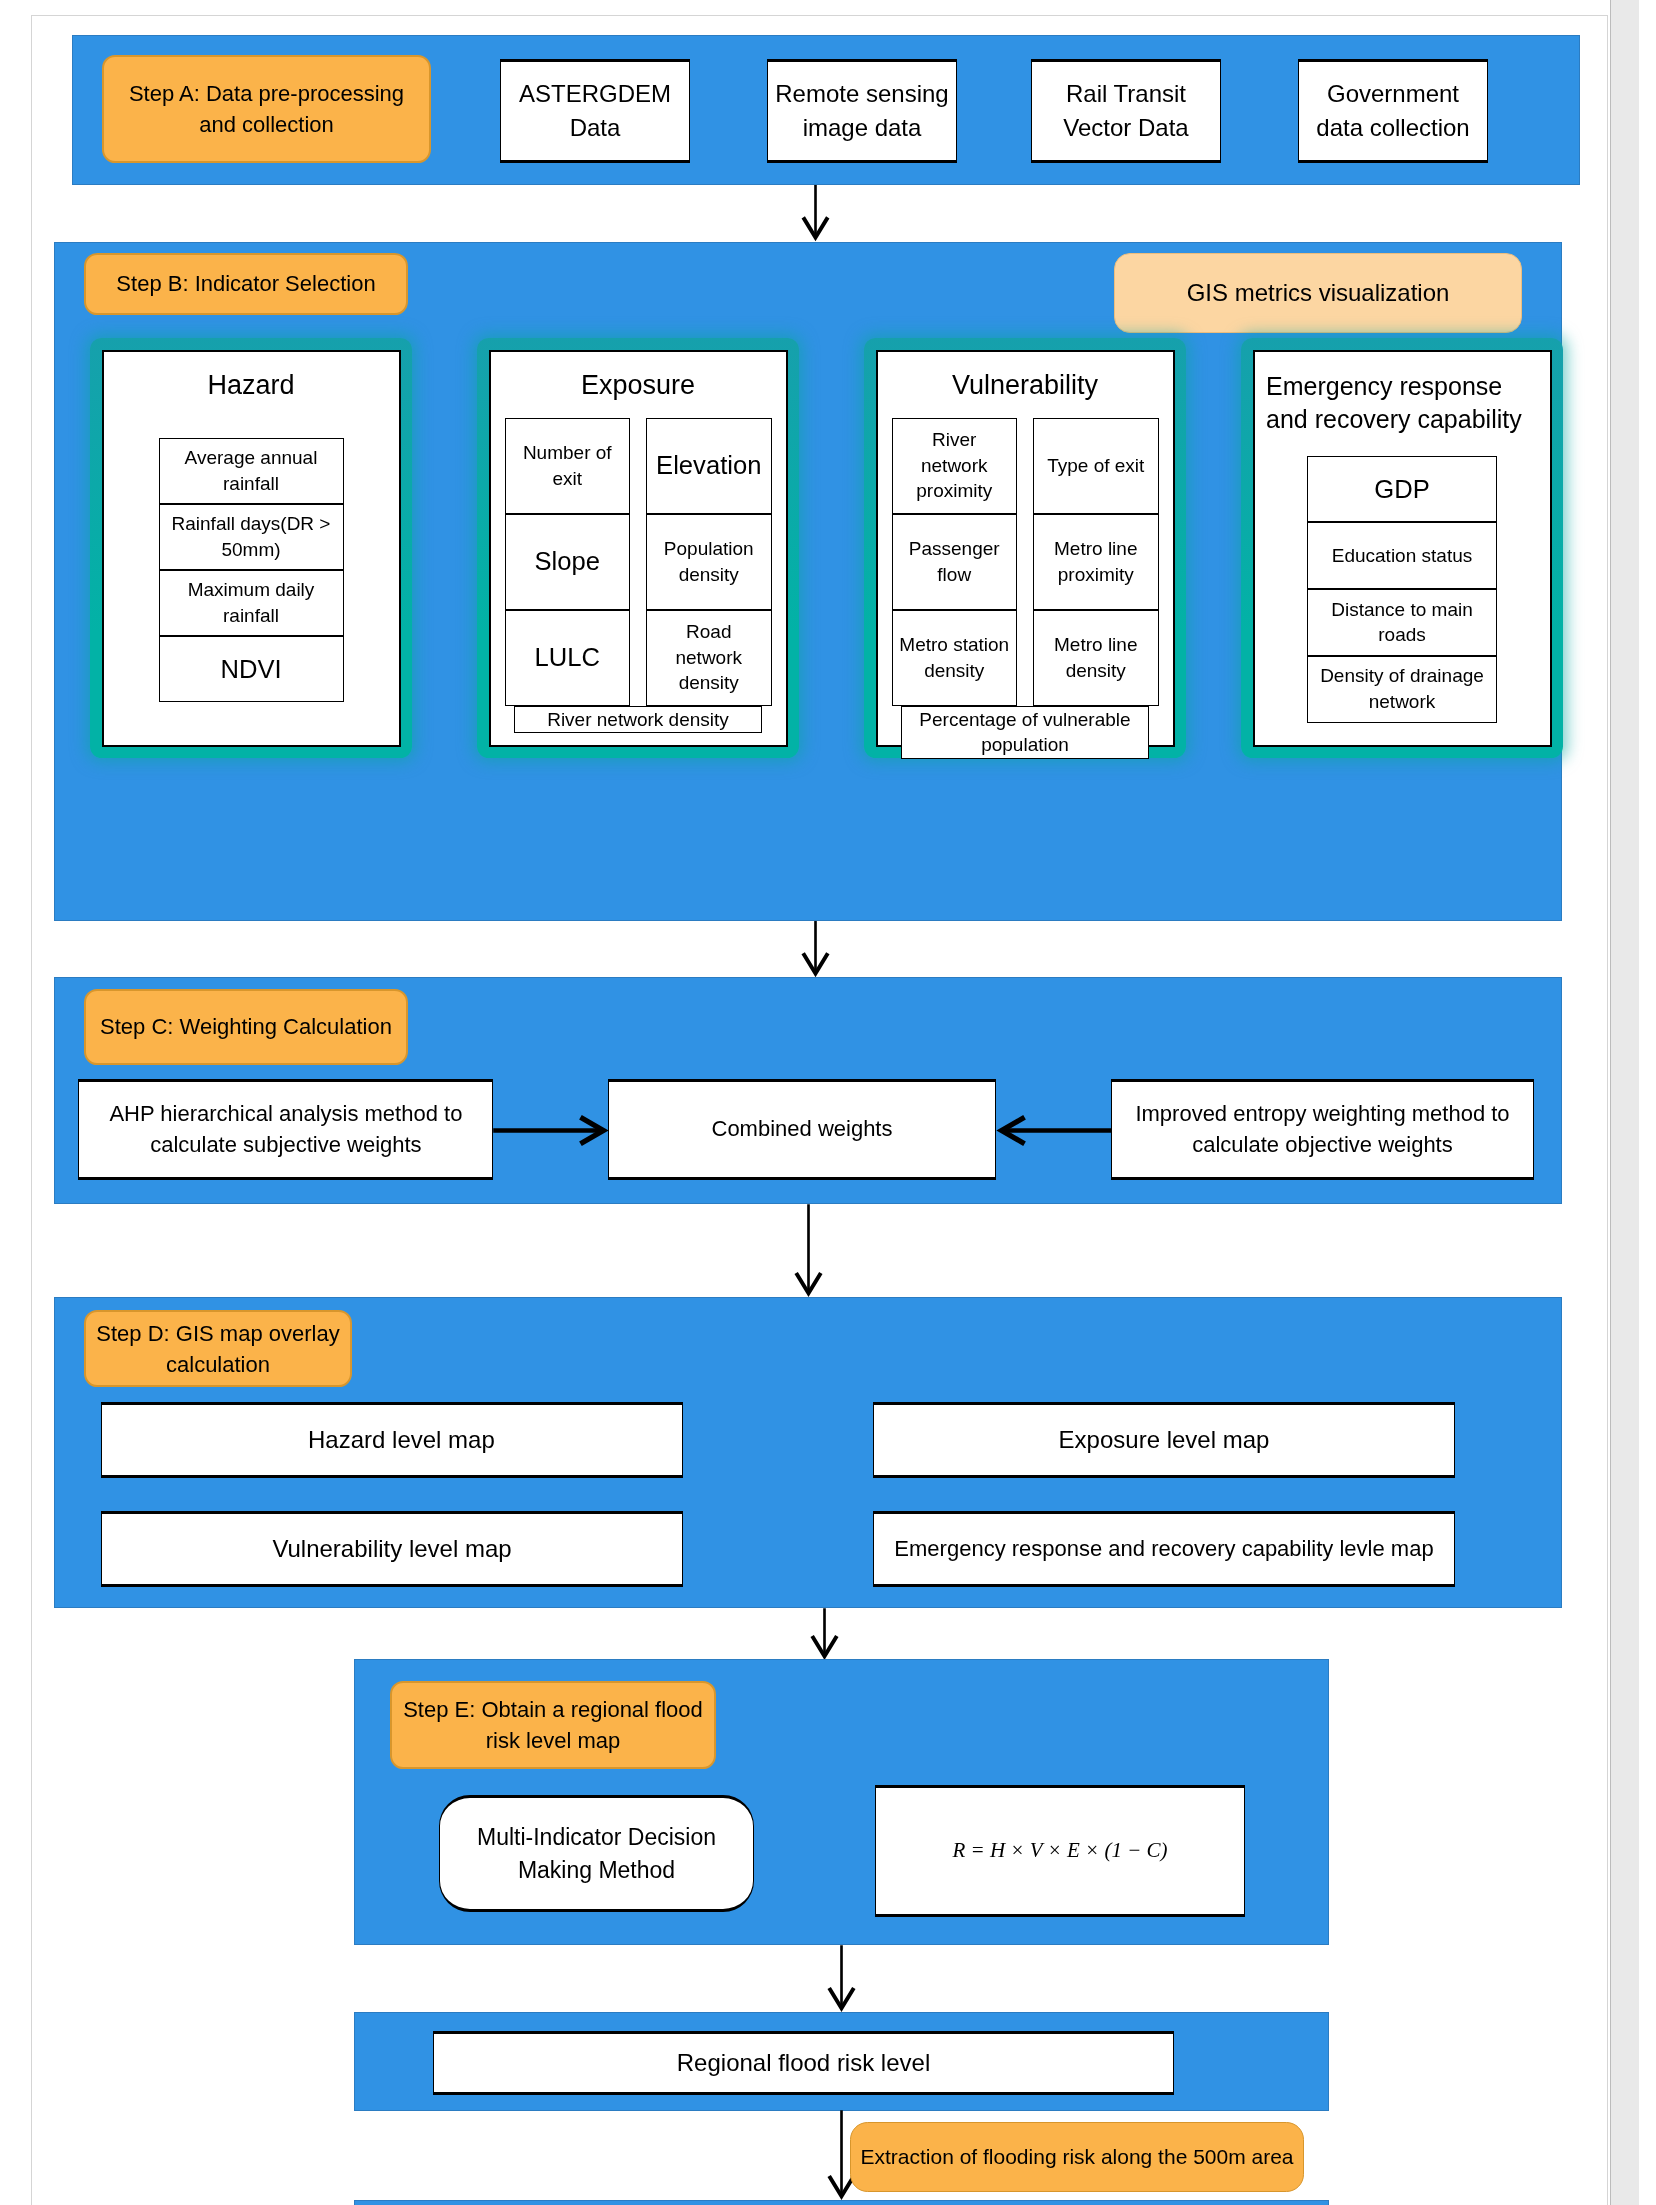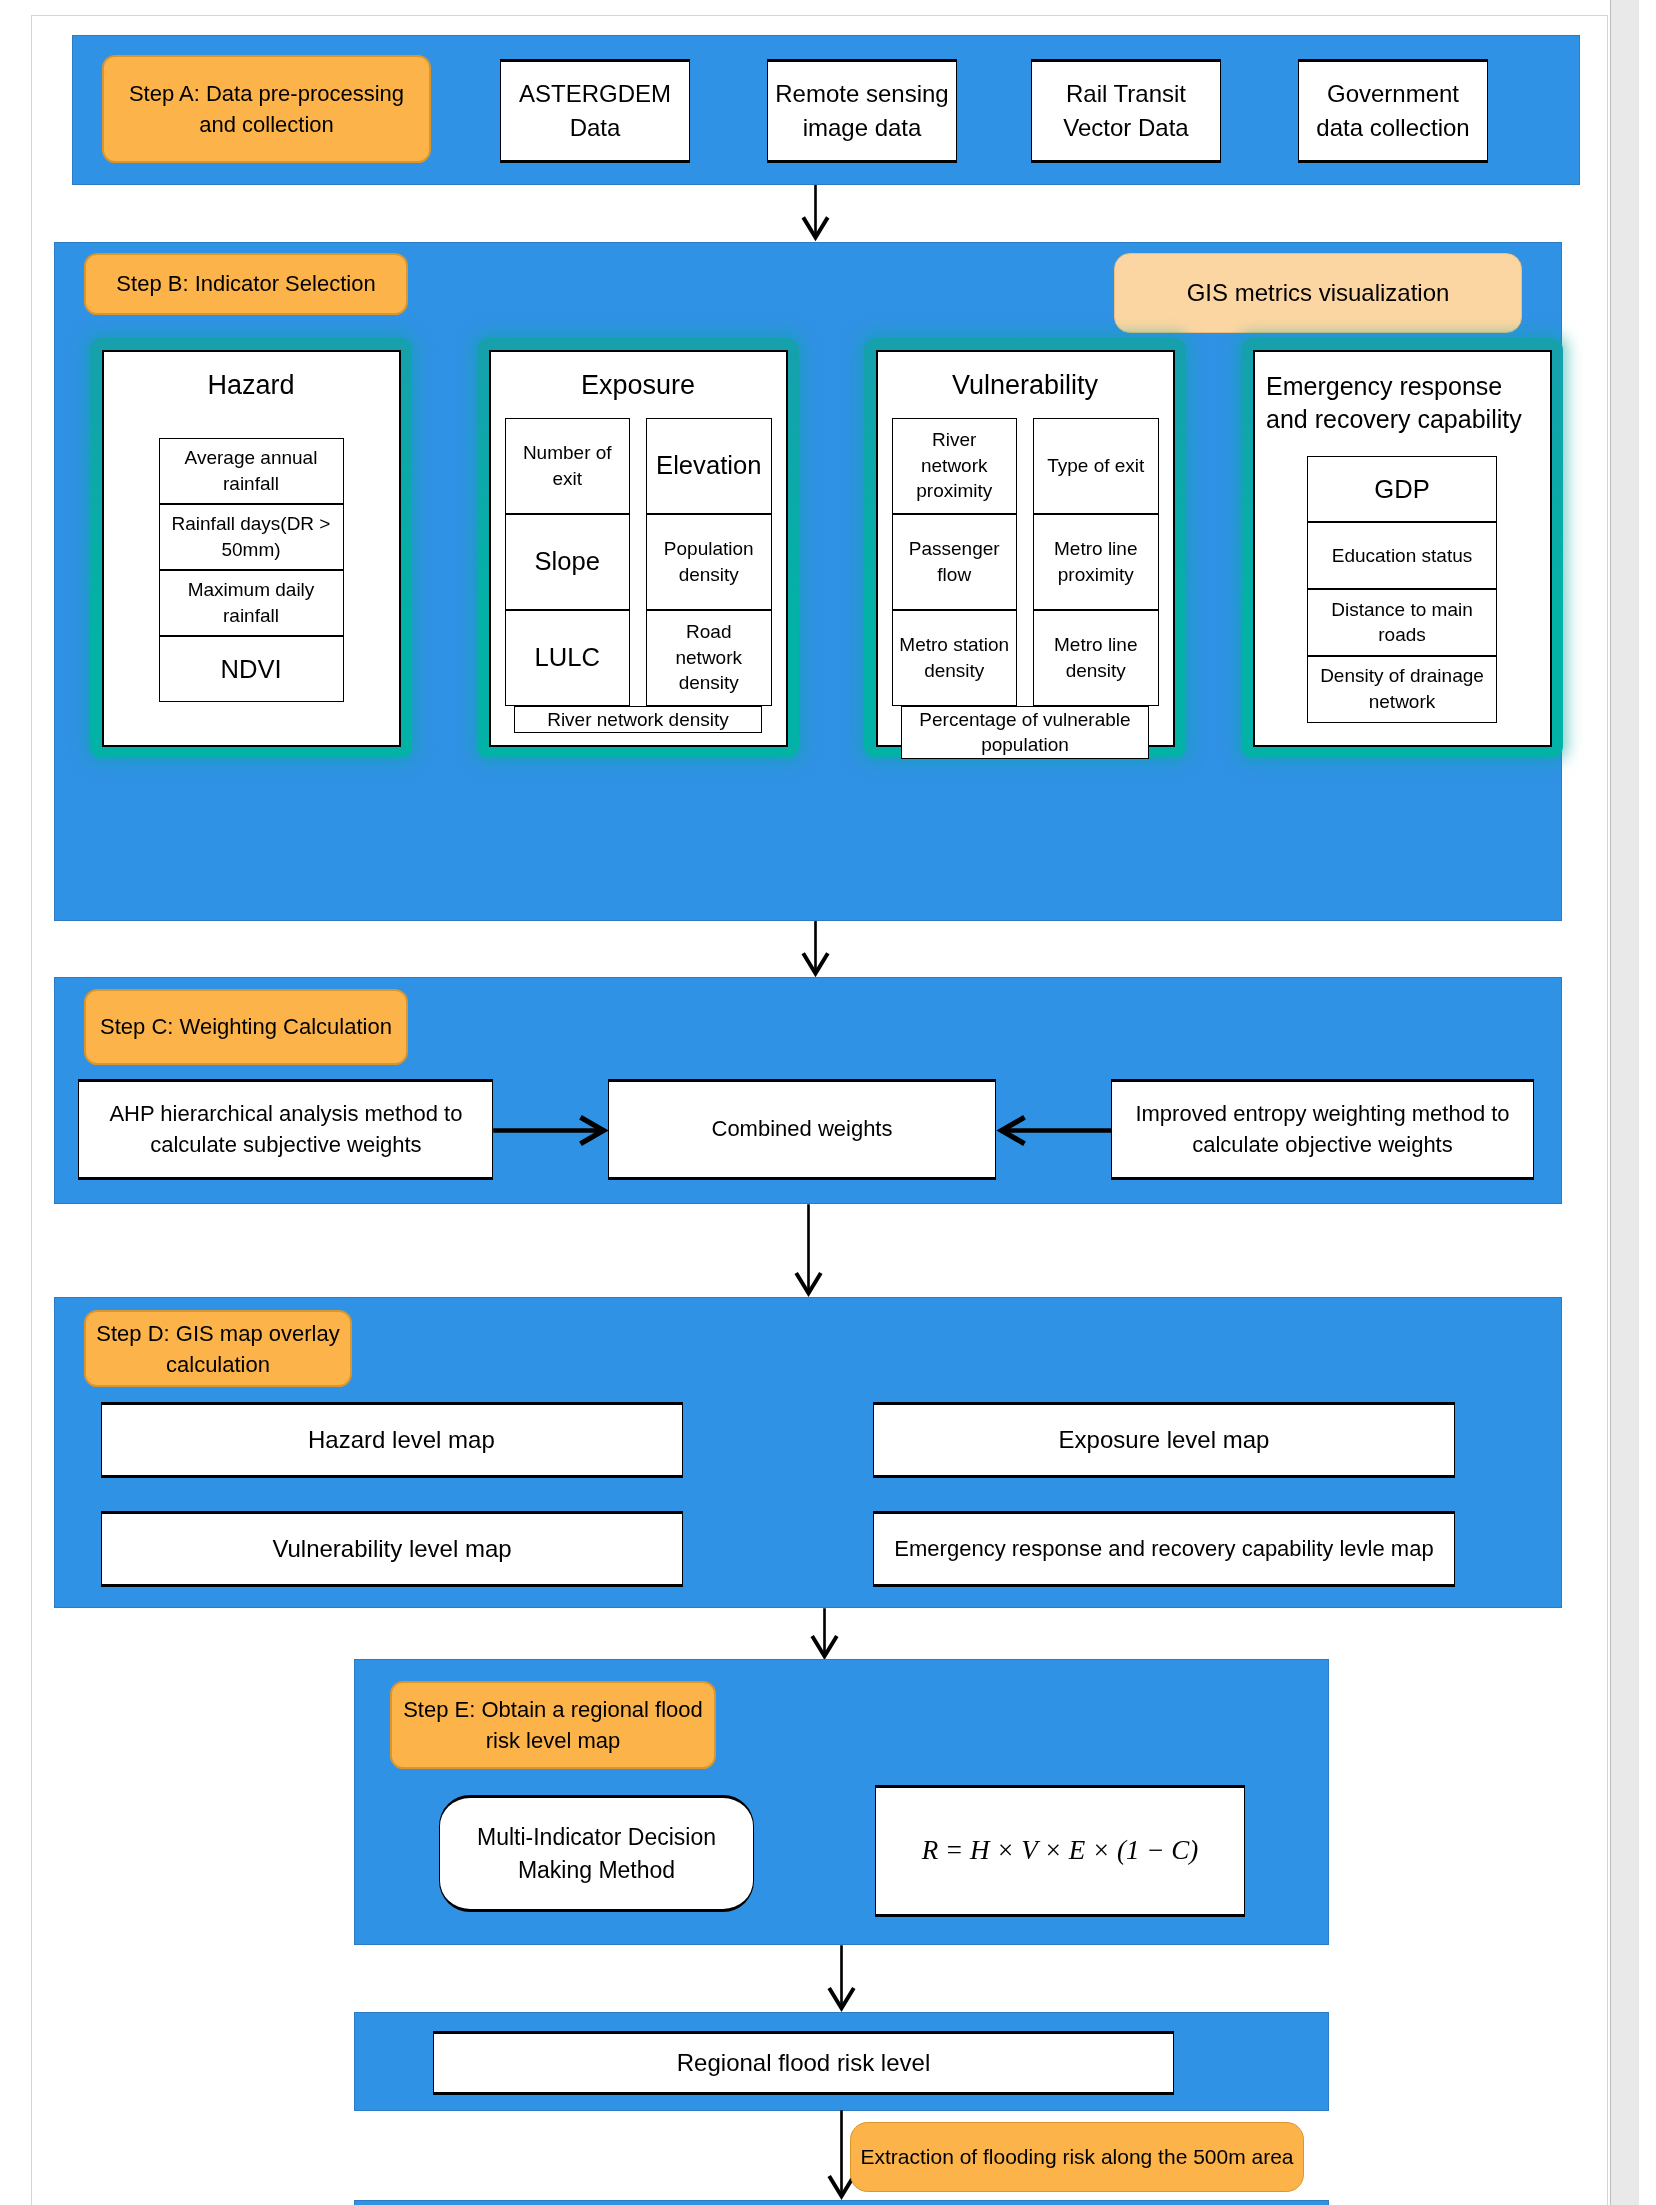--- a/index.html
+++ b/index.html
@@ -16,21 +16,21 @@
   .col-title.left{ text-align:left;padding:0 11.5px;font-size:25px;line-height:1.3;}
   .col-items{position:absolute;top:66px;bottom:22px;left:0;right:0;display:flex;flex-direction:column;justify-content:center;align-items:center;}
   .col-flow{position:absolute;top:66px;bottom:24px;left:14px;right:14px;display:flex;flex-direction:column;justify-content:space-evenly;}
   .grid-row{display:flex;justify-content:space-between;}
   .ind{background:#fff;border:1.3px solid #000;box-sizing:border-box;display:flex;align-items:center;justify-content:center;text-align:center;font-size:19px;line-height:1.35;padding:0 4.4px;}
   .ind.w420{width:185px;height:66px;}
   .ind.cell{width:47%;height:96px;}
   .ind.w430{width:190px;height:97px;}
   .ind.wide{align-self:center;width:93%;height:86px;}
   .ind .big{font-size:25.6px;}
-  .math{font-family:"Liberation Serif","DejaVu Serif",serif;font-style:italic;font-size:27px;}
+  .math{font-family:"Liberation Serif","DejaVu Serif",serif;font-style:italic;font-size:21px;}
   svg.arrow{position:absolute;overflow:visible;}
 </style>
 </head>
 <body>
 
 <div class="page"></div>
 <div class="right-strip"></div>
 
 <div class="panel" style="left:54px;top:35px;width:1508px;height:150px;margin-left:18px;">
   <div class="step-label" style="left:29px;top:19.4px;width:329px;height:108px;">Step A: Data pre-processing and collection</div>

